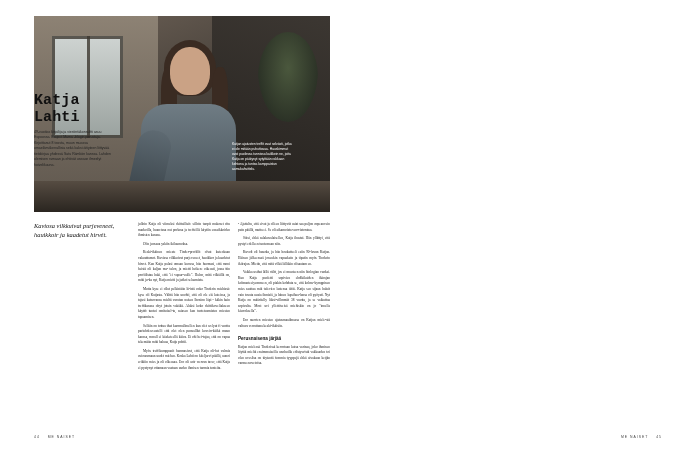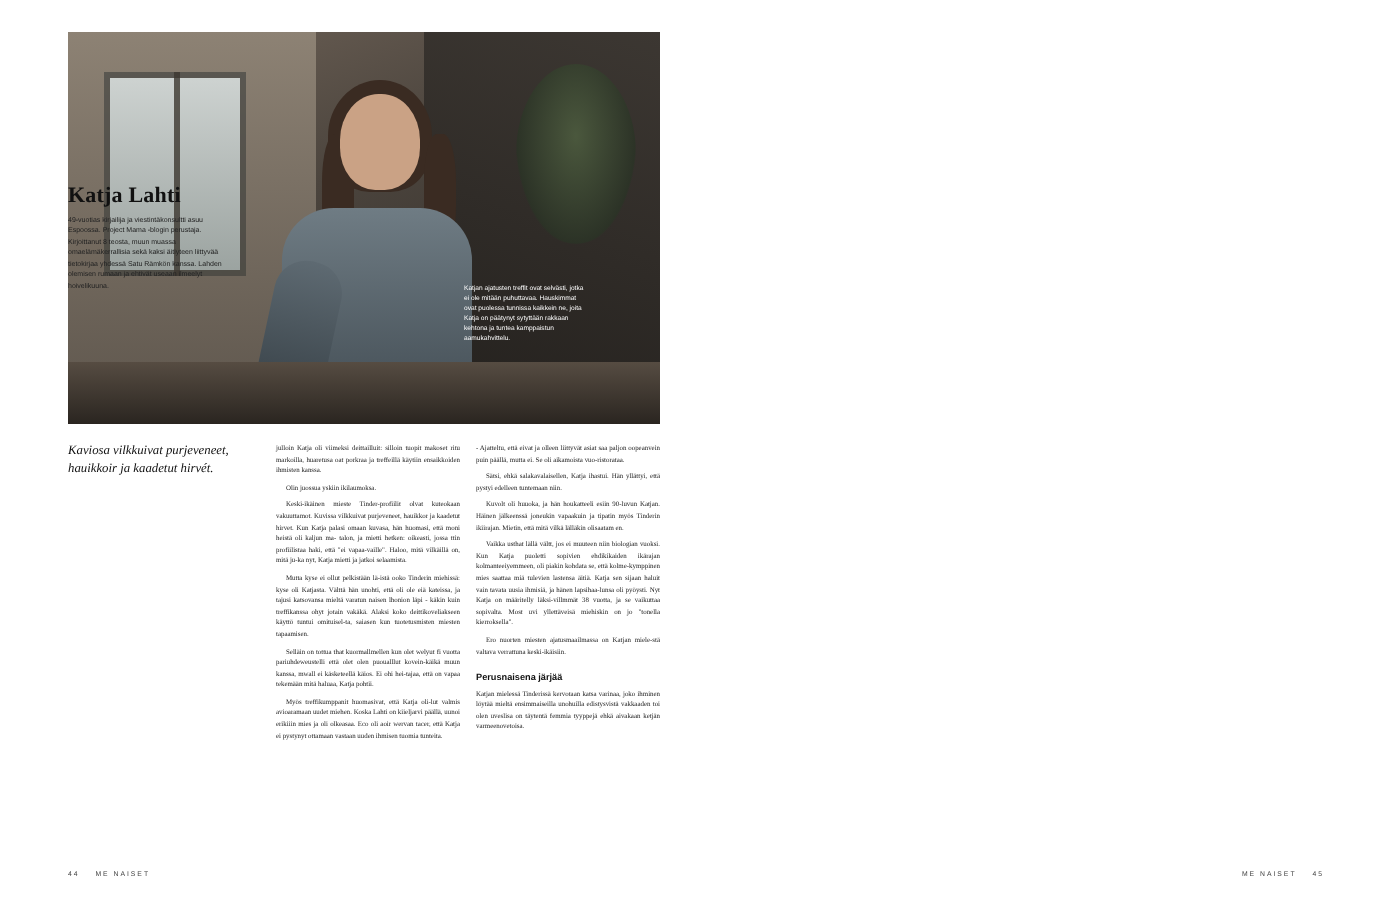--- a/index.html
+++ b/index.html
@@ -103,23 +103,23 @@
     line-height: 1.5;
     font-family: "Liberation Sans", sans-serif;
   }
   .kicker {
     position: absolute;
     left: 34px; top: 92px;
     width: 78px;
   }
   .kicker h1 {
     margin: 0 0 4px 0;
-    font-size: 11px;
+    font-size: 15px;
     font-weight: bold;
-    font-family: Liberation Serif, serif;
+    font-family: Liberation Mono, monospace;
     color: #111111;
     letter-spacing: .1px;
   }
   .kicker p {
     margin: 0;
     font-size: 3.5px;
     line-height: 1.55;
     color: #222222;
     font-family: "Liberation Sans", sans-serif;
   }

